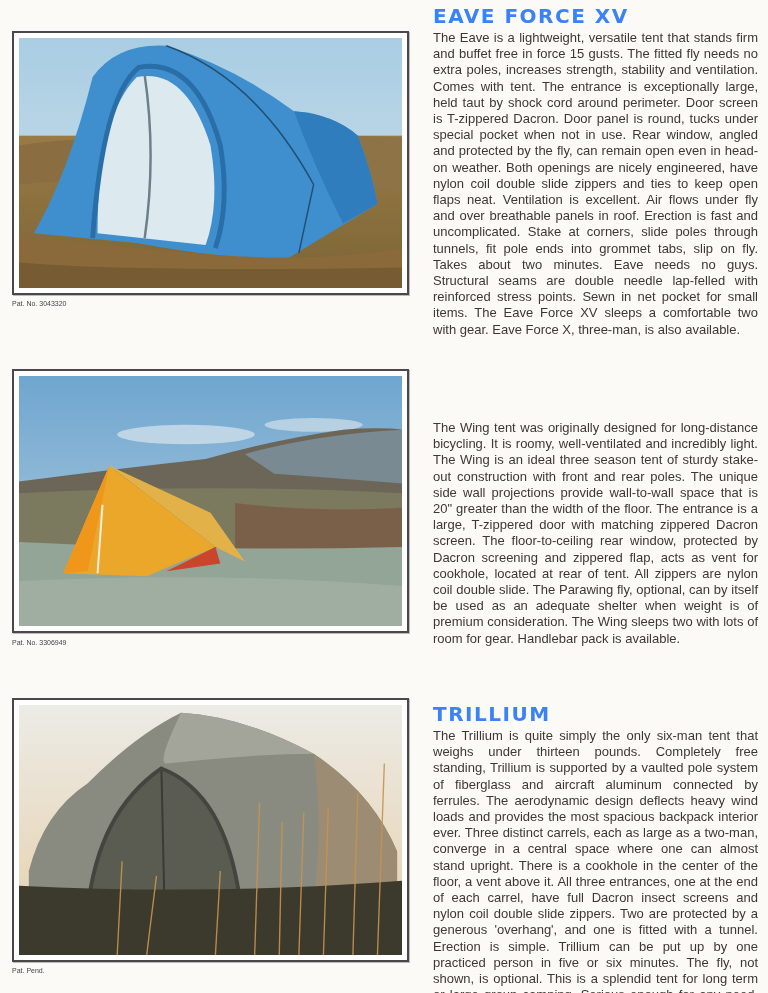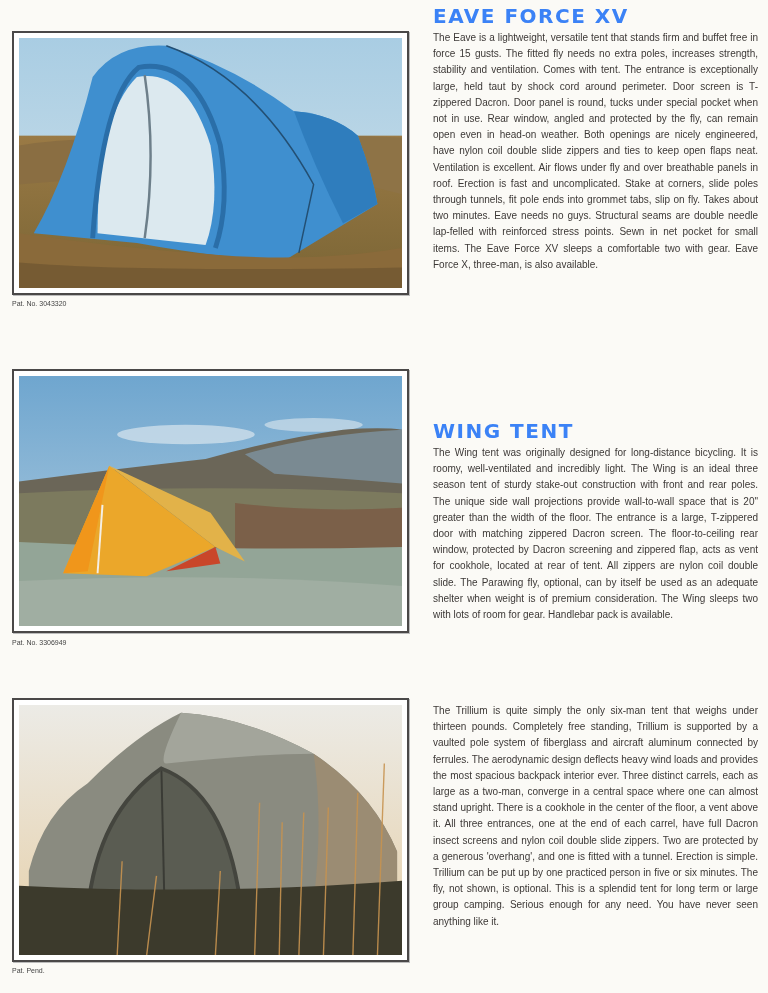--- a/index.html
+++ b/index.html
@@ -22,21 +22,21 @@
     position:absolute; left:12px; font-size:7px; color:#444;
     font-family:"Liberation Sans", sans-serif;
   }
   .copy { position:absolute; left:433px; width:325px; }
   .title {
     font-family:"DejaVu Sans", sans-serif; font-weight:bold;
     font-size:20px; letter-spacing:1.5px; color:#3b82f6; margin:0 0 3px 0;
     line-height:22px;
   }
   .body-text {
-    font-size:10px; line-height:16.2px; text-align:justify; margin:0;
+    font-size:13px; line-height:16.2px; text-align:justify; margin:0;
     color:#3c3836;
   }
 </style>
 </head>
 <body>
 
 <div class="frame" style="top:31px;">
   <div class="photo" aria-label="Blue Eave Force XV tent pitched on a grassy hillside">
     <svg viewBox="0 0 390 256" preserveAspectRatio="none">
       <defs>
@@ -99,21 +99,20 @@
       <path d="M92 92 L195 140 L230 190 L200 175Z" fill="#e2b249"></path>
       <path d="M45 202 L80 120 L92 92 L70 200Z" fill="#f0961b"></path>
       <path d="M150 200 L200 175 L205 192Z" fill="#c9462a"></path>
       <line x1="85" y1="132" x2="80" y2="202" stroke="#f4efe6" stroke-width="2"></line>
     </svg>
   </div>
 </div>
 <div class="pat" style="top:639px;">Pat. No. 3306949</div>
 
 <div class="copy" style="top:420px;">
-  <h2 class="title">WING TENT</h2>
   <p class="body-text">The Wing tent was originally designed for long-distance bicycling. It is roomy, well-ventilated and incredibly light. The Wing is an ideal three season tent of sturdy stake-out construction with front and rear poles. The unique side wall projections provide wall-to-wall space that is 20" greater than the width of the floor. The entrance is a large, T-zippered door with matching zippered Dacron screen. The floor-to-ceiling rear window, protected by Dacron screening and zippered flap, acts as vent for cookhole, located at rear of tent. All zippers are nylon coil double slide. The Parawing fly, optional, can by itself be used as an adequate shelter when weight is of premium consideration. The Wing sleeps two with lots of room for gear. Handlebar pack is available.</p>
 </div>
 
 <div class="frame" style="top:698px;">
   <div class="photo" aria-label="Grey Trillium dome tent among tall grasses at sunset">
     <svg viewBox="0 0 390 256" preserveAspectRatio="none">
       <defs>
         <linearGradient id="sky3" x1="0" y1="0" x2="0" y2="1">
           <stop offset="0" stop-color="#ecebe6"></stop>
             <stop offset="1" stop-color="#e6cfa8"></stop>
@@ -140,14 +139,15 @@
         <line x1="340" y1="256" x2="345" y2="90"></line>
         <line x1="365" y1="256" x2="372" y2="60"></line>
         <line x1="200" y1="256" x2="205" y2="170"></line>
       </g>
     </svg>
   </div>
 </div>
 <div class="pat" style="top:967px;">Pat. Pend.</div>
 
 <div class="copy" style="top:703px;">
+  <h2 class="title">TRILLIUM</h2>
   <p class="body-text">The Trillium is quite simply the only six-man tent that weighs under thirteen pounds. Completely free standing, Trillium is supported by a vaulted pole system of fiberglass and aircraft aluminum connected by ferrules. The aerodynamic design deflects heavy wind loads and provides the most spacious backpack interior ever. Three distinct carrels, each as large as a two-man, converge in a central space where one can almost stand upright. There is a cookhole in the center of the floor, a vent above it. All three entrances, one at the end of each carrel, have full Dacron insect screens and nylon coil double slide zippers. Two are protected by a generous 'overhang', and one is fitted with a tunnel. Erection is simple. Trillium can be put up by one practiced person in five or six minutes. The fly, not shown, is optional. This is a splendid tent for long term or large group camping. Serious enough for any need. You have never seen anything like it.</p>
 </div>
 
 </body></html>

